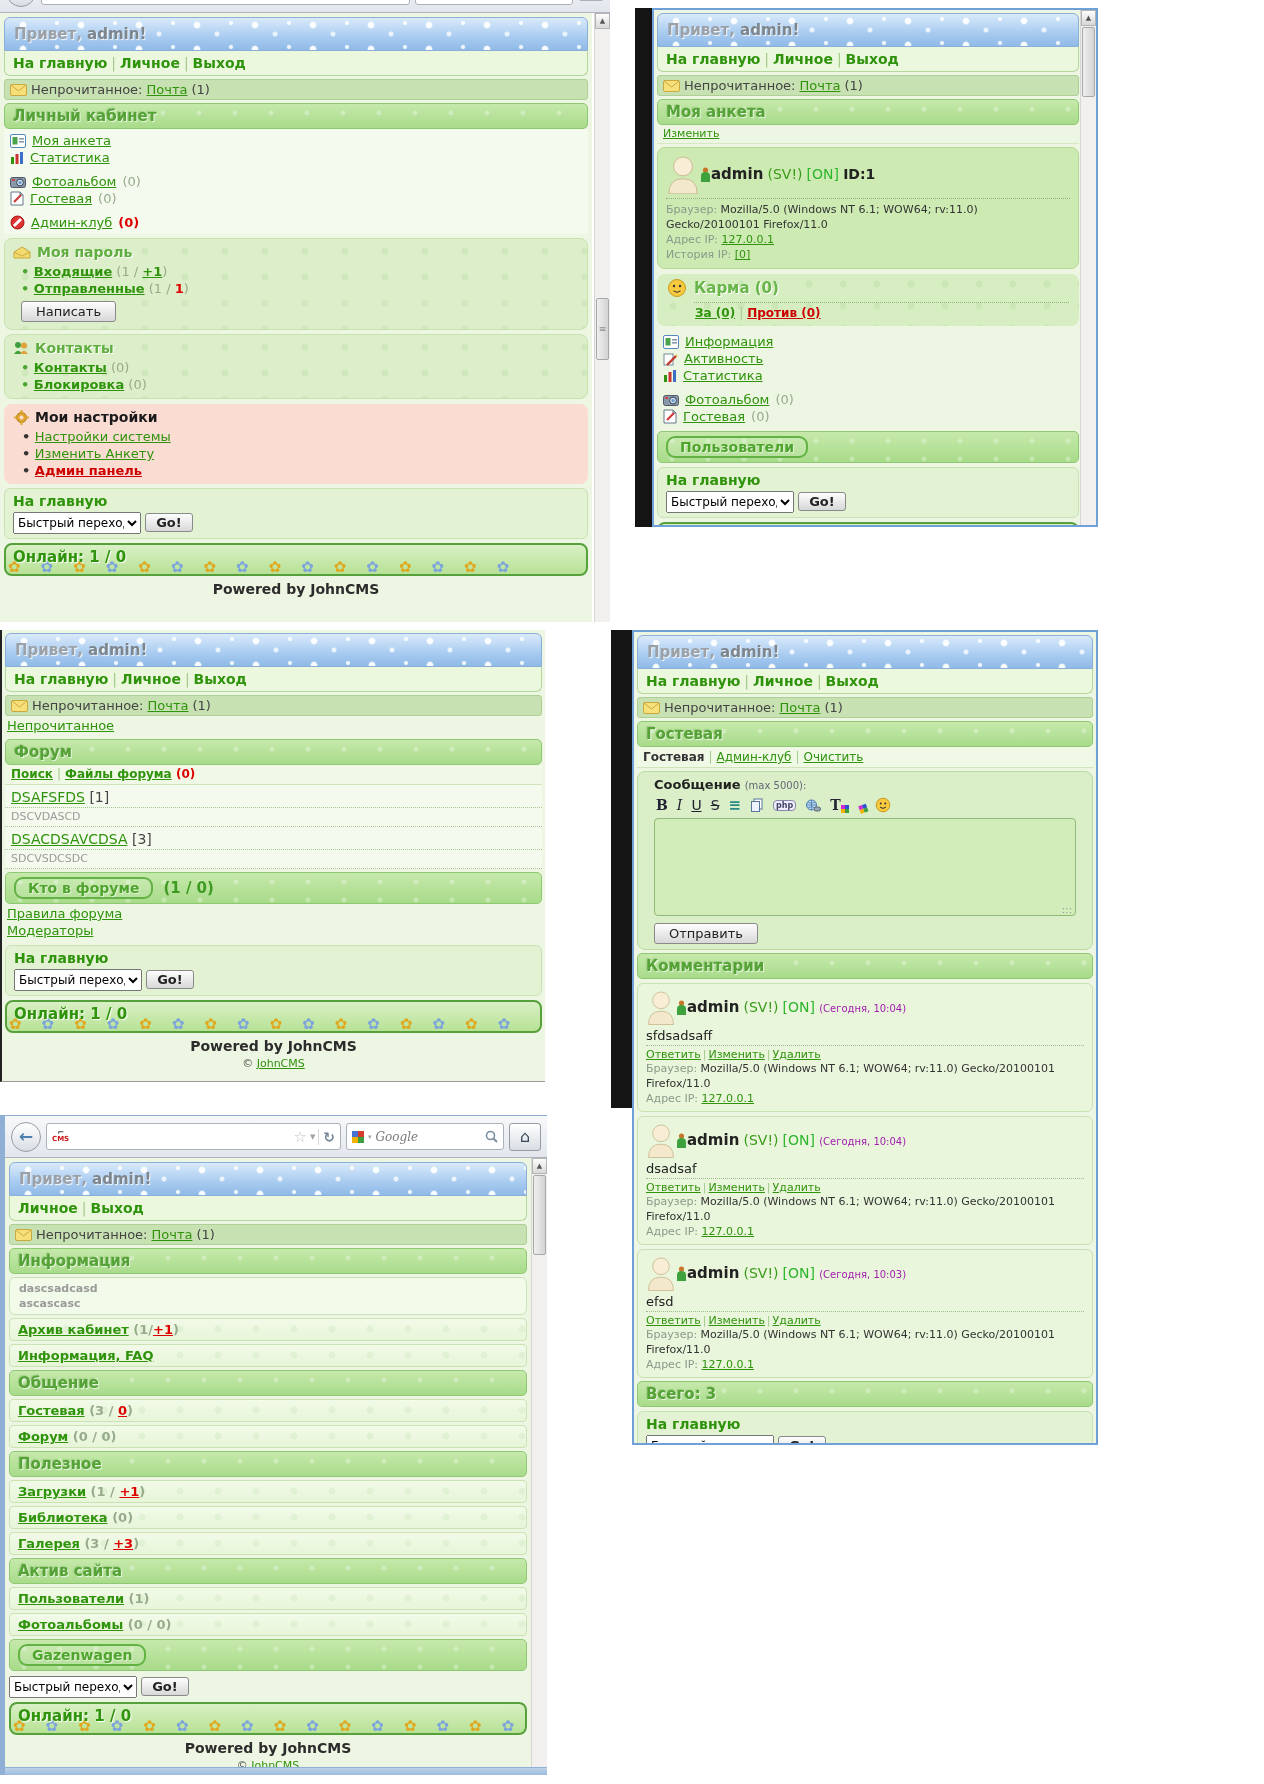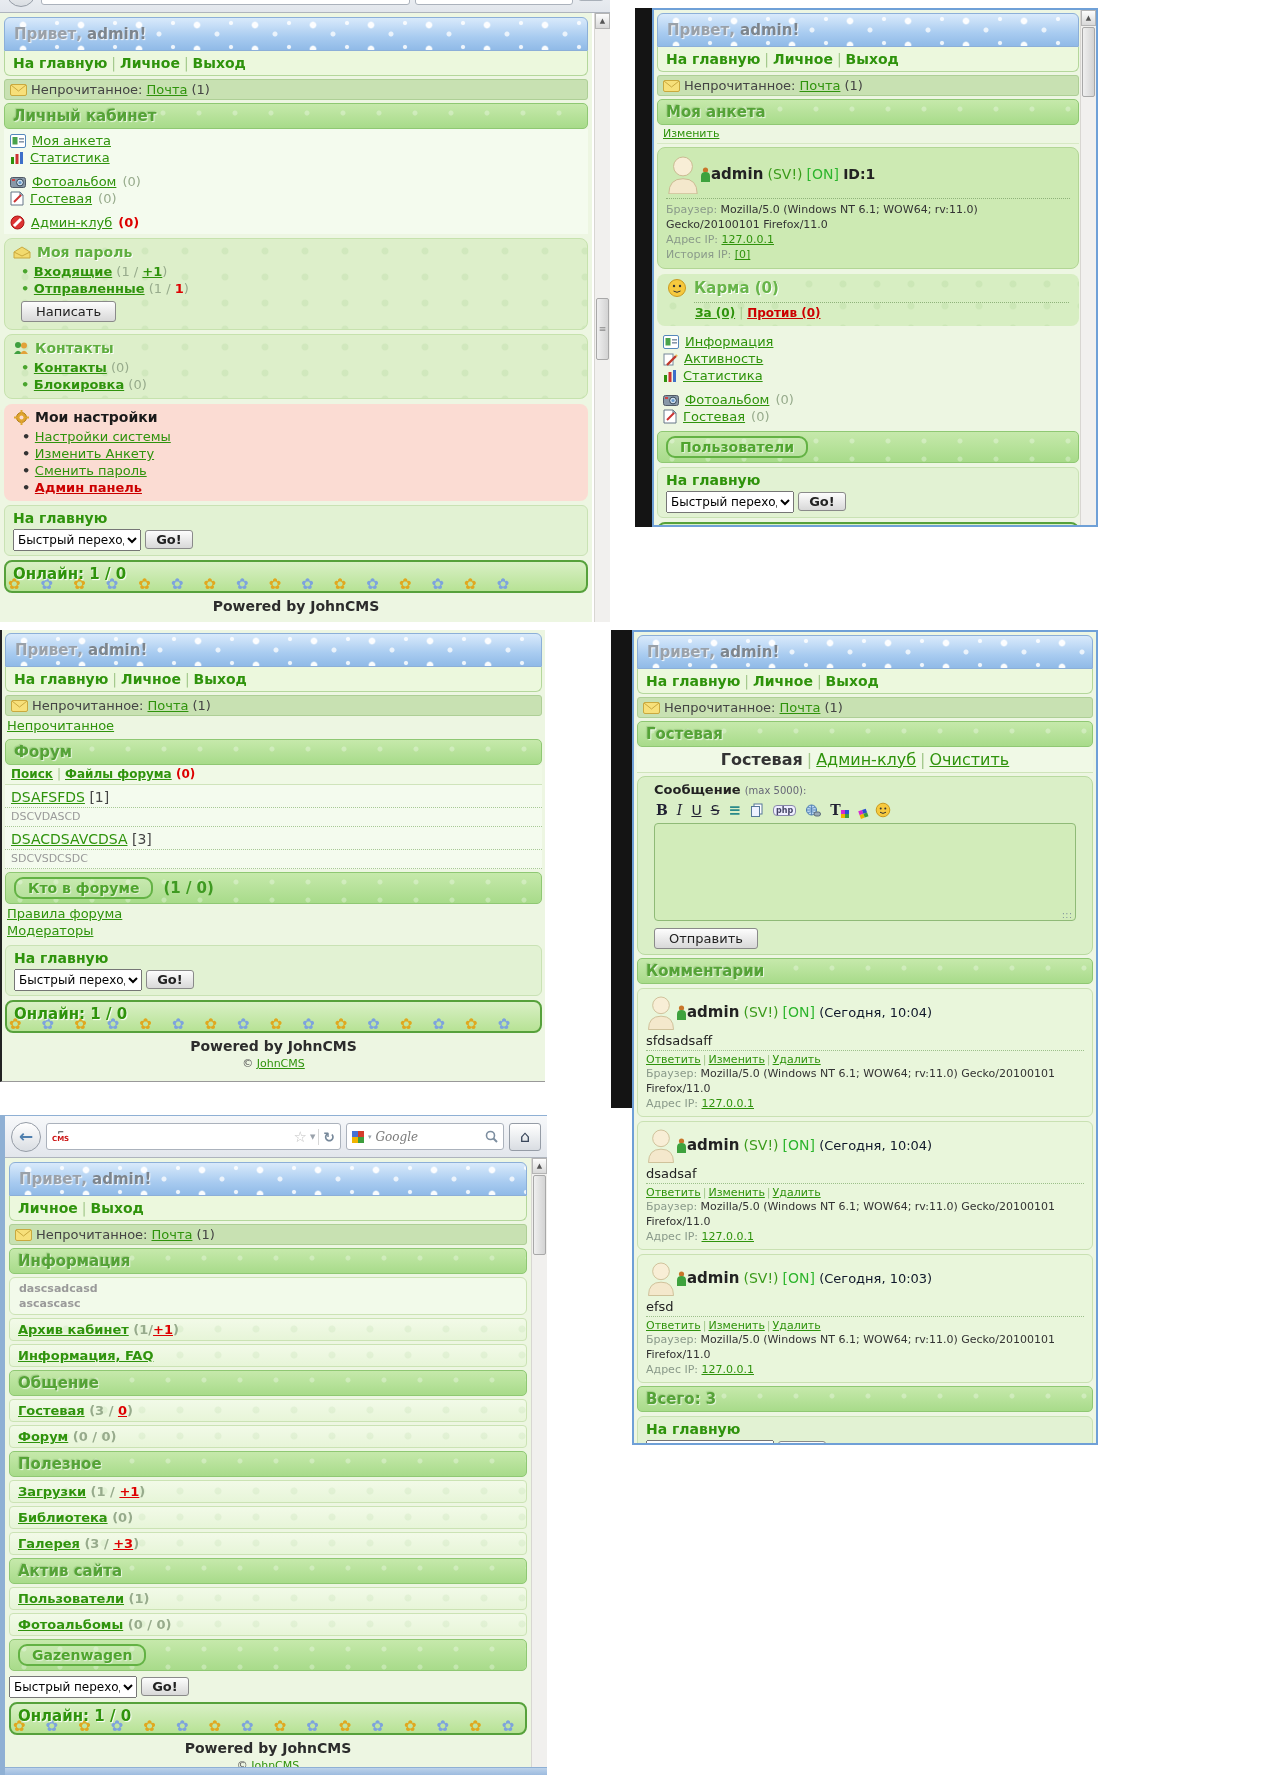--- a/index.html
+++ b/index.html
@@ -94,21 +94,21 @@
 
   
   .edit-row { padding:2px 6px 3px; font-size:11px; border-bottom:1px solid #d7e9c4; }
   .edit-row a { color:#2f930c; text-decoration:underline; }
   .usercard { background:#cdeab3; border:1px solid #b2d695; border-radius:8px; padding:6px 8px; margin-top:3px; }
   .uc-head { display:flex; align-items:center; }
   .u-name { font-size:15px; font-weight:bold; color:#222; }
   .u-sv { color:#3a9a1a; font-size:14px; }
   .u-on { color:#2db52d; font-size:14px; }
   .u-id { font-size:14px; font-weight:bold; color:#222; }
-  .u-time { color:#0f172a; font-size:13px; }
+  .u-time { color:#a21caf; font-size:10px; }
   .dotline { border-top:1px dotted #8fb37a; margin:4px 0 3px; }
   .meta-line { font-size:11px; line-height:15px; }
   .meta-line .m-lab { color:#8a9a8a; }
   .meta-line .m-val { color:#333; }
   .meta-line a { color:#2f930c; text-decoration:underline; }
   .karmabox { background:#d7eec2; border-radius:8px; padding:4px 10px 6px; margin-top:5px;
     background-image:radial-gradient(circle at 16px 10px, rgba(120,180,100,.12) 3px, rgba(0,0,0,0) 4px); background-size:34px 22px; }
   .karma-title { display:flex; align-items:center; gap:7px; font-size:15px; font-weight:bold; color:#68b54a; text-shadow:1px 1px 0 #fff; }
   .karma-links { font-size:12px; font-weight:bold; margin-left:28px; }
   .karma-links .k-for { color:#2f930c; text-decoration:underline; }
@@ -123,21 +123,21 @@
   .plain-link-row { padding:2px 2px 3px; font-size:13px; }
   .plain-link-row a { color:#2f930c; text-decoration:underline; }
   .forum-sub { background:#f0f9e6; border-bottom:1px solid #cfe4bb; padding:2px 6px 3px; font-size:12px; font-weight:bold; }
   .forum-sub a { color:#2f930c; text-decoration:underline; }
   .t-name { padding:4px 6px 2px; font-size:14px; background:#f4fbee; }
   .t-name a { color:#2f930c; text-decoration:underline; }
   .t-cnt { color:#444; }
   .t-desc { border-top:1px dotted #a8c996; border-bottom:1px dotted #a8c996; color:#9a9a9a; font-size:11px; padding:2px 6px 3px; background:#f4fbee; }
 
   
-  .tabs-row { background:#f0f9e6; border-bottom:1px solid #cfe4bb; padding:3px 6px; font-size:16px;text-align:center; }
+  .tabs-row { background:#f0f9e6; border-bottom:1px solid #cfe4bb; padding:3px 6px; font-size:12px; }
   .tabs-row .t-cur { font-weight:bold; color:#333; }
   .tabs-row a { color:#2f930c; text-decoration:underline; }
   .msgbox { background:#daefc7; border:1px solid #b9daa0; border-radius:8px; padding:5px 16px; margin-top:3px; }
   .msg-label { font-size:13px; font-weight:bold; color:#222; }
   .msg-hint { font-size:10px; color:#667; font-weight:normal; }
   .bbtoolbar { display:flex; align-items:center; gap:9px; margin:4px 0 4px 2px; font-size:14px; color:#223; }
   .bb-b { font-family:"DejaVu Serif","Liberation Serif",serif; font-weight:bold; }
   .bb-i { font-family:"DejaVu Serif","Liberation Serif",serif; font-style:italic; }
   .bb-u { text-decoration:underline; }
   .bb-s { text-decoration:line-through; }
@@ -298,21 +298,20 @@
             <rect x="6.5" y="0" width="2" height="3" fill="#e0a52f"></rect>
             <rect x="6.5" y="12" width="2" height="3" fill="#e0a52f"></rect>
             <rect x="0" y="6.5" width="3" height="2" fill="#e0a52f"></rect>
             <rect x="12" y="6.5" width="3" height="2" fill="#e0a52f"></rect>
           </svg>
         <span>Мои настройки</span>
       </div>
       <div class="bullets">
         <div class="bullet-row"><a href="#">Настройки системы</a></div>
         <div class="bullet-row"><a href="#">Изменить Анкету</a></div>
-        <div class="bullet-row"><a href="#">Сменить пароль</a></div>
         <div class="bullet-row"><a href="#" class="admin-link">Админ панель</a></div>
       </div>
     </div>
     <div class="footnav">
       <a href="#" class="home-l">На главную</a><br>
       <select class="qn-select"><option>Быстрый переход</option></select>
       <button class="btn go-btn">Go!</button>
     </div>
     <div class="online-bar">
       <span class="online-text">Онлайн: 1 / 0</span>

